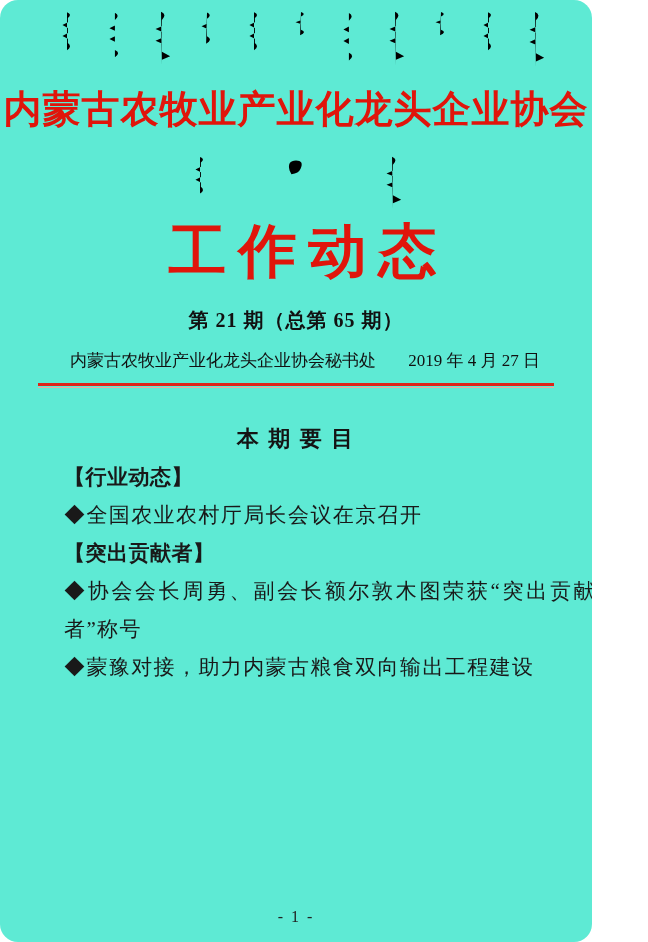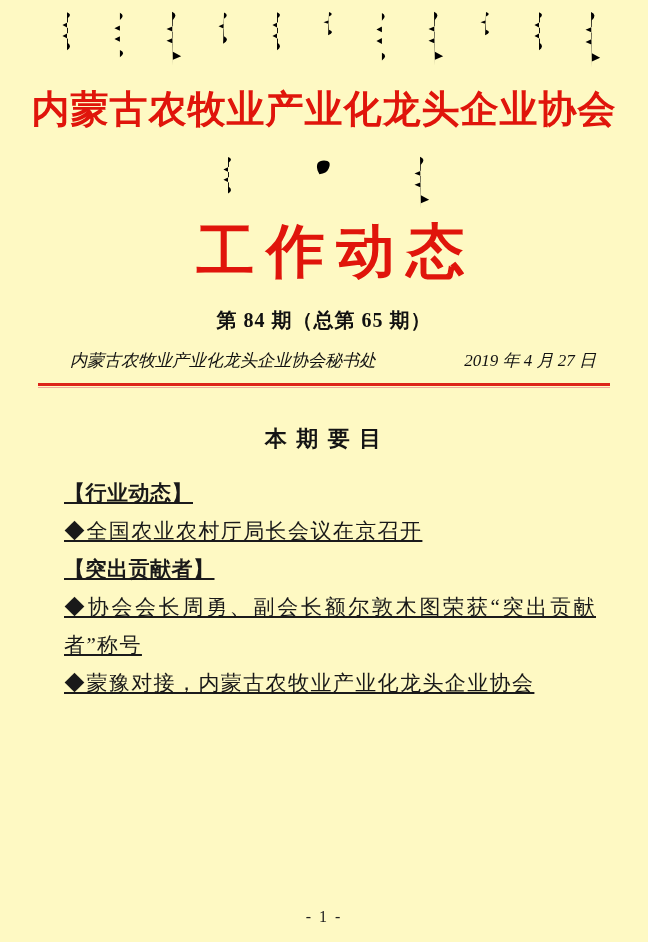--- a/index.html
+++ b/index.html
@@ -2,23 +2,24 @@
 <html><head>
 <meta charset="utf-8">
 <style>
   :root{
     --red:#e0150b;
     --rule-red:#dd2418;
     --ink:#1b1b1b;
   }
   html,body{margin:0;padding:0;background:#ffffff;}
   .page{
-    width:648px;height:942px;position:relative;overflow:hidden;
-    background:#fef9c3;color:var(--ink);
+    width:592px;height:942px;position:relative;overflow:hidden;
+    background:#5eead4;color:var(--ink);
     font-family:"Liberation Serif", serif;
+    border-radius:18px;
   }
   
   .m-top{
     display:flex;justify-content:space-between;align-items:flex-start;
     padding:10px 46px 0 56px;height:66px;
   }
   .m-mid{
     display:flex;justify-content:center;align-items:flex-start;
     gap:74px;margin-top:20px;height:56px;
   }
@@ -32,34 +33,34 @@
   .bulletin-title{
     text-align:center;font-size:58px;font-weight:bold;color:var(--red);
     letter-spacing:12px;padding-left:25px;margin-top:2px;white-space:nowrap;
   }
   .issue-line{
     text-align:center;font-size:20px;font-weight:bold;color:#111;
     margin-top:16px;letter-spacing:1px;
   }
   .pub-line{
     display:flex;justify-content:space-between;align-items:baseline;
-    padding:0 52px 0 70px;font-size:17px;color:#111;margin-top:15px;font-style:italic;
+    padding:0 52px 0 70px;font-size:17px;color:#111;margin-top:15px;
   }
   .rule{
     margin:11px 38px 0 38px;
     border-top:3px solid var(--rule-red);
     border-bottom:1px solid #f0a79f;
     height:1px;
   }
   
   .toc-heading{
     text-align:center;font-size:22px;font-weight:bold;color:#141414;
     margin-top:36px;letter-spacing:2px;font-family:Liberation Serif, serif;
   }
-  .toc{margin:20px 52px 0 64px;width:532px;text-decoration:underline;}
+  .toc{margin:4px 52px 0 64px;width:532px;}
   .toc-line{
     font-size:21px;line-height:38px;letter-spacing:1.4px;
     color:#191919;text-align:justify;text-justify:inter-character;
   }
   .toc-line.section{
     font-family:"Liberation Sans", sans-serif;
     font-weight:bold;letter-spacing:0.5px;
   }
   .footer{
     position:absolute;left:0;right:0;bottom:16px;
@@ -136,34 +137,34 @@
     <svg class="mglyph" width="22" height="22" viewBox="0 0 24 24" preserveAspectRatio="none">
         <use href="#mg-e"></use>
       </svg>
     <svg class="mglyph" width="22" height="56" viewBox="0 0 24 64" preserveAspectRatio="none">
         <use href="#mg-c"></use>
       </svg>
   </div>
 
   <div class="bulletin-title">工作动态</div>
 
-  <div class="issue-line">第 84 期（总第 65 期）</div>
+  <div class="issue-line">第 21 期（总第 65 期）</div>
 
   <div class="pub-line">
     <span>内蒙古农牧业产业化龙头企业协会秘书处</span>
     <span>2019 年 4 月 27 日</span>
   </div>
 
   <div class="rule"></div>
 
   <div class="toc-heading">本 期 要 目</div>
 
   <div class="toc">
     <div class="toc-line section">【行业动态】</div>
     <div class="toc-line">◆全国农业农村厅局长会议在京召开</div>
     <div class="toc-line section">【突出贡献者】</div>
     <div class="toc-line">◆协会会长周勇、副会长额尔敦木图荣获“突出贡献者”称号</div>
-    <div class="toc-line">◆蒙豫对接，内蒙古农牧业产业化龙头企业协会</div>
+    <div class="toc-line">◆蒙豫对接，助力内蒙古粮食双向输出工程建设</div>
   </div>
 
   <div class="footer">- 1 -</div>
 
 </div>
 
 </body></html>

